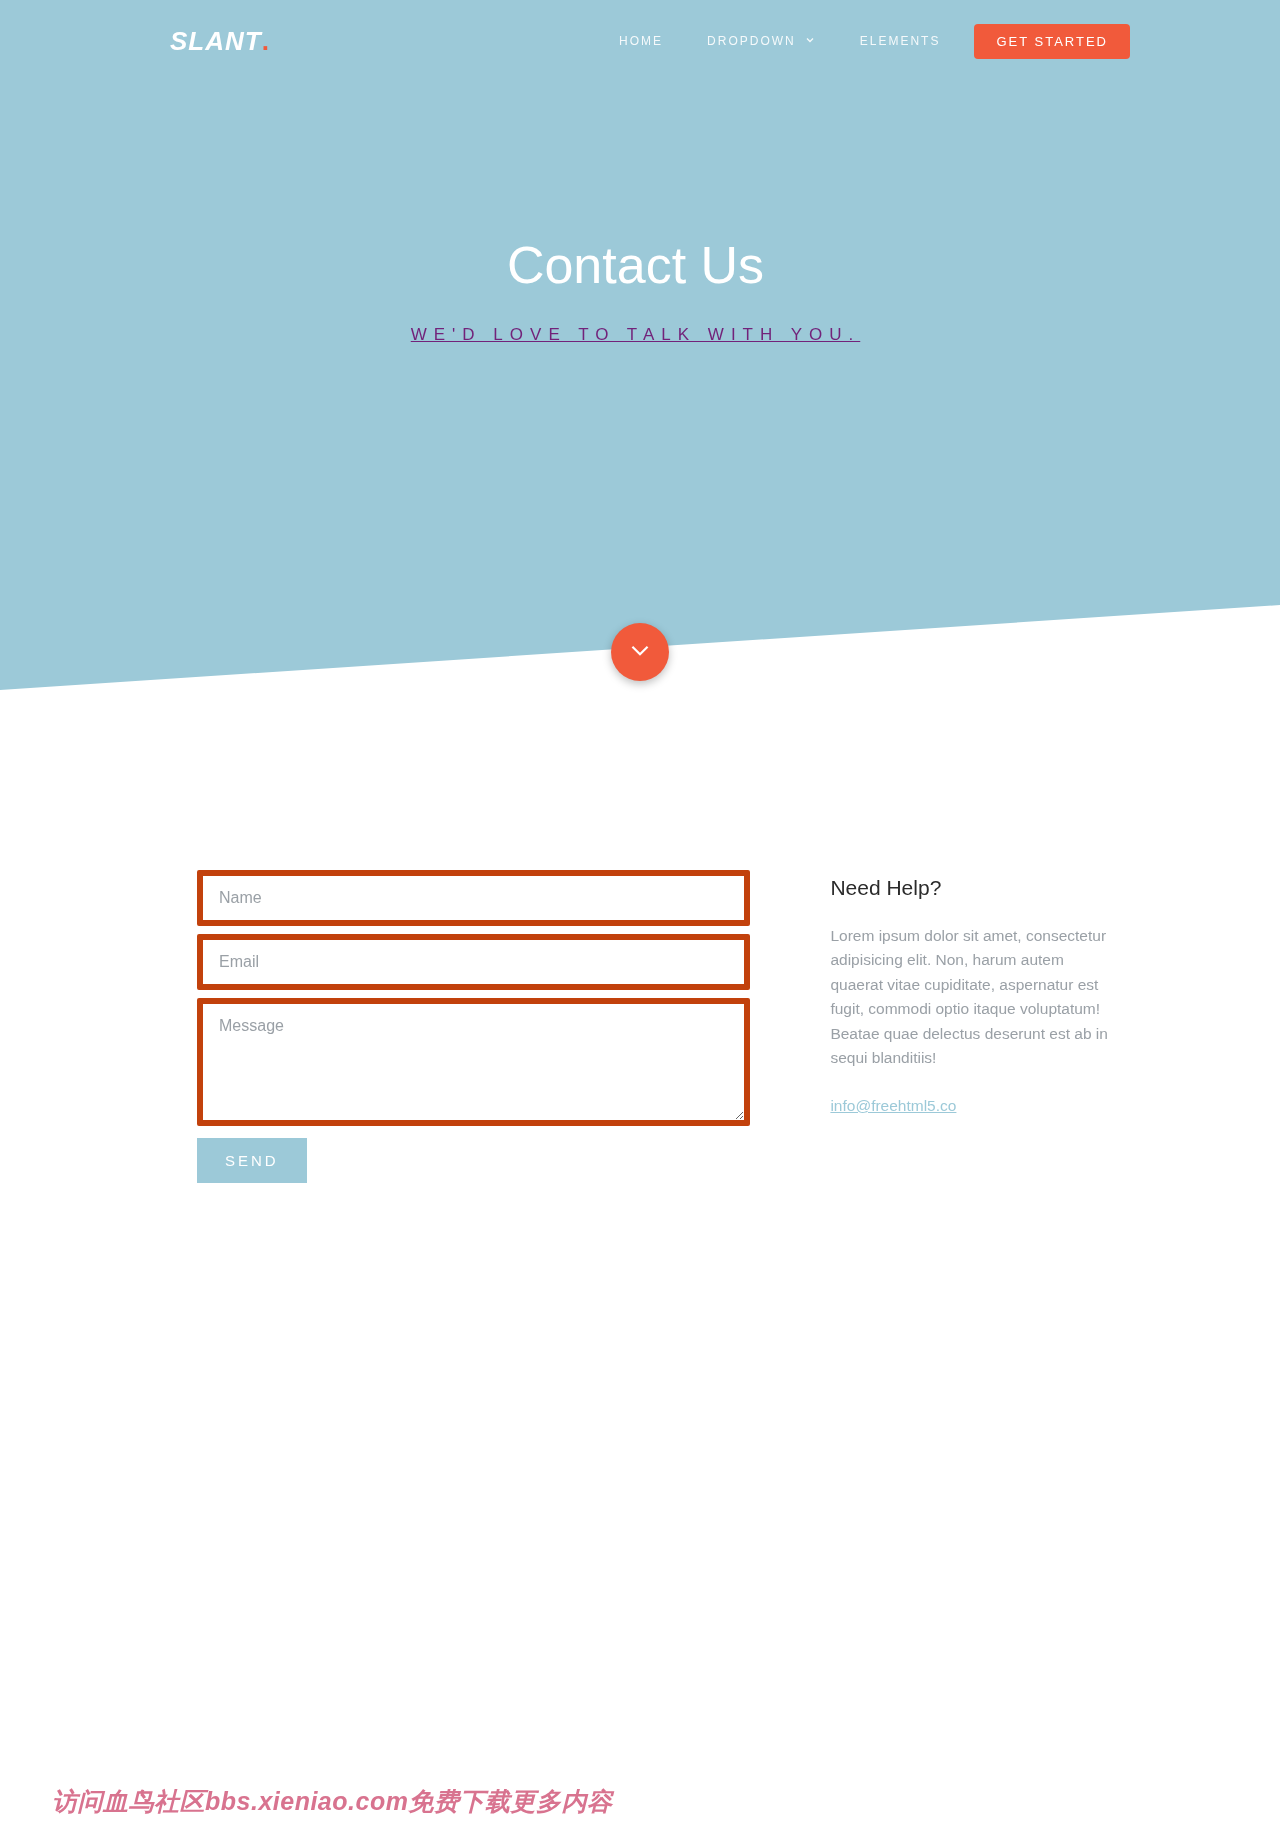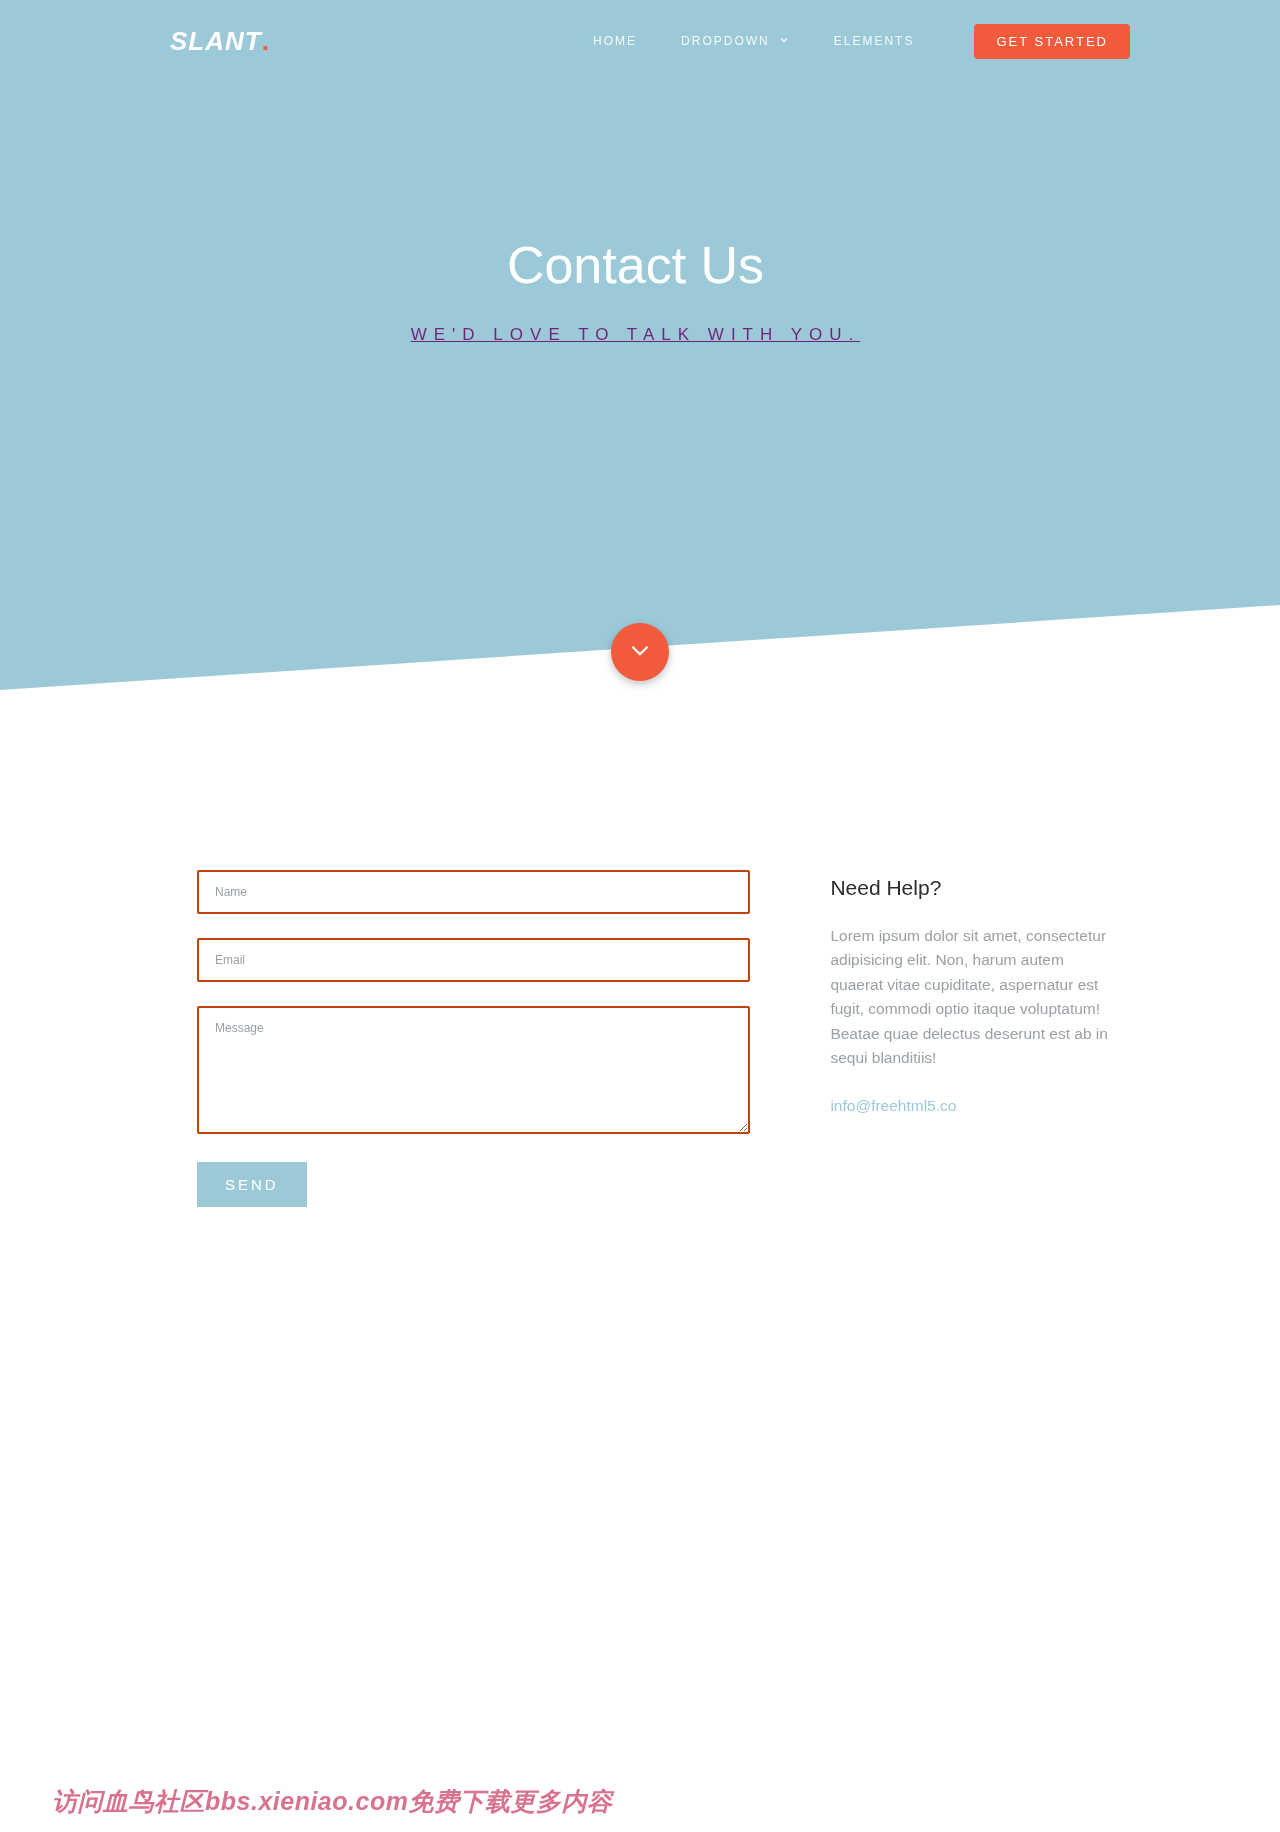--- a/index.html
+++ b/index.html
@@ -56,21 +56,21 @@
     align-items: center;
     gap: 8px;
   }
   .cta-btn {
     background: #F15A3B;
     color: #ffffff;
     font-size: 13px;
     letter-spacing: 2px;
     padding: 10px 22px;
     border-radius: 4px;
-    margin-left: 38px;
+    margin-left: 12px;
     cursor: pointer;
   }
 
   .hero-text {
     position: absolute;
     top: 235px;
     left: 0; right: 9px;
     text-align: center;
     z-index: 4;
   }
@@ -109,26 +109,26 @@
     left: 197px;
     width: 920px;
     display: flex;
     gap: 80px;
   }
   .form-col { width: 560px; }
   .side-col { width: 290px; }
 
   .field {
     width: 100%;
-    border: 2px solid #c2410c;
+    border: 6px solid #c2410c;
     border-radius: 2px;
     padding: 13px 16px;
-    font-size: 12px;
+    font-size: 16px;
     color: #555;
-    margin-bottom: 24px;
+    margin-bottom: 8px;
     font-family: inherit;
   }
   .field::placeholder { color: #9aa0a6; }
   textarea.field { height: 128px; resize: both; }
 
   .send-btn {
     background: #9CC9D8;
     color: #ffffff;
     border: none;
     padding: 14px 28px;
@@ -147,20 +147,21 @@
   }
   .side-body {
     font-size: 15.5px;
     line-height: 1.58;
     color: #9aa0a6;
     margin-bottom: 26px;
   }
   .side-link {
     color: #9CC9D8;
     font-size: 15.5px;
+    text-decoration: underline;
   }
 
   
   .wm {
     position: absolute;
     left: 52px;
     bottom: 14px;
     font-size: 25px;
     font-weight: 800;
     font-style: italic;

